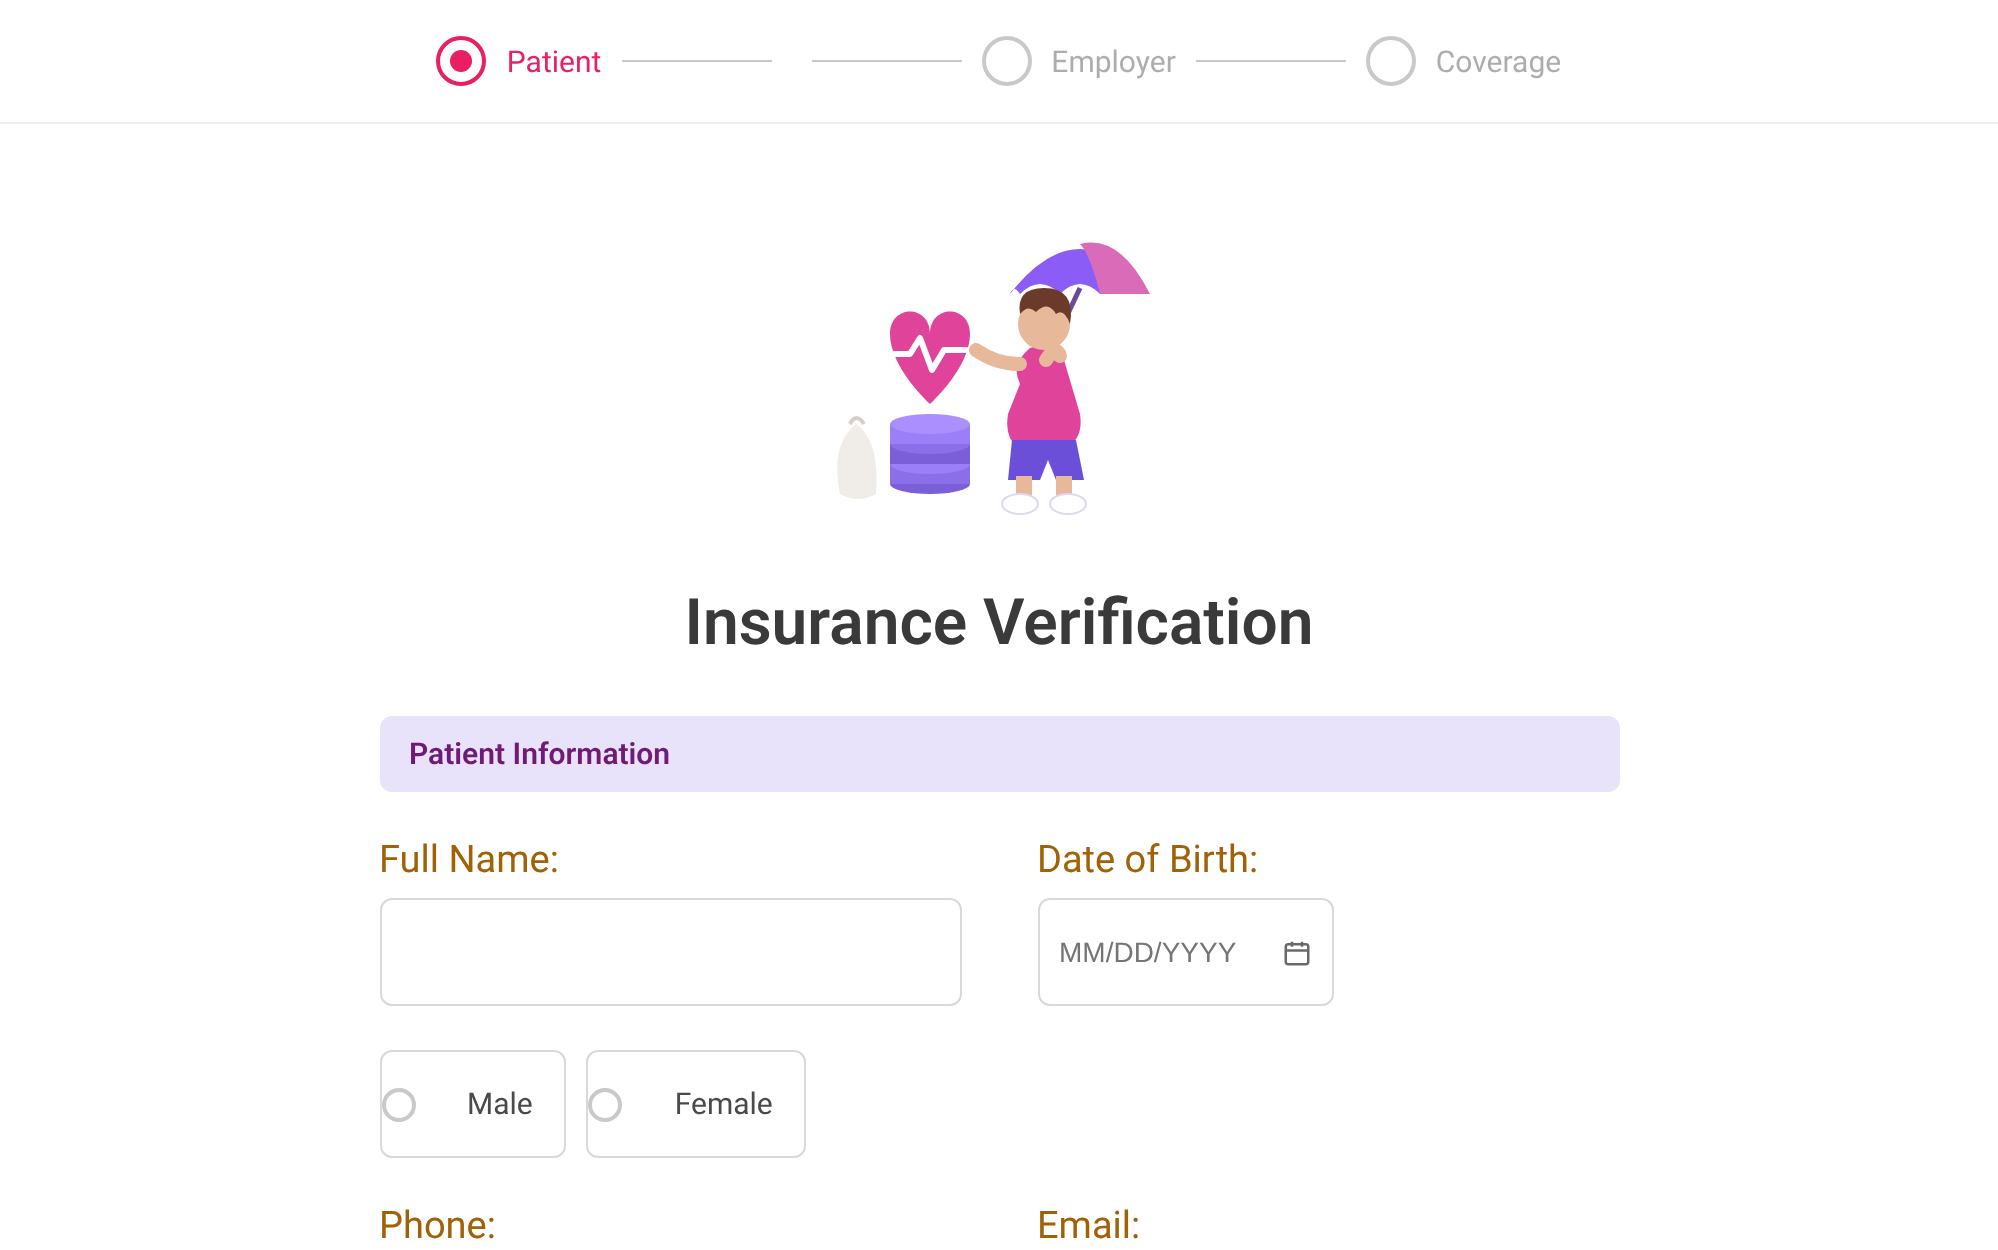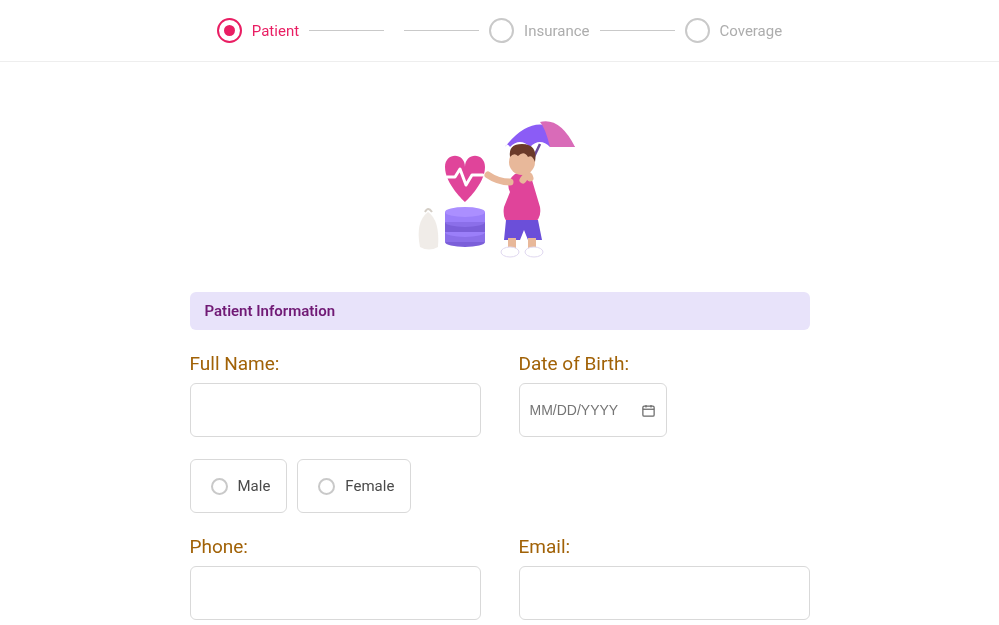--- a/index.html
+++ b/index.html
@@ -134,22 +134,22 @@
 }
 .date-wrap .cal-icon { flex-shrink: 0; }
 
 .radio-group {
   display: flex;
   gap: 10px;
 }
 .radio-wrap {
   display: inline-flex;
   align-items: center;
-  gap: 10px;
-  padding: 0 16px 0 20px;
+  gap: 26px;
+  padding: 0 16px 0 0;
   cursor: pointer;
 }
 .radio-circle {
   width: 17px;
   height: 17px;
   border: 2px solid #c9c9c9;
   border-radius: 50%;
 }
 .radio-label {
   font-size: 15px;
@@ -168,21 +168,21 @@
 
 <div class="stepper">
   <div class="step">
     <div class="step-circle active"></div>
     <span class="step-label active">Patient</span>
   </div>
   <div class="step-line"></div>
   <div class="step-line"></div>
   <div class="step">
     <div class="step-circle"></div>
-    <span class="step-label">Insurance</span>
+    <span class="step-label">Employer</span>
   </div>
   <div class="step-line"></div>
   <div class="step">
     <div class="step-circle"></div>
     <span class="step-label">Coverage</span>
   </div>
 </div>
 
 <div class="main">
 
@@ -219,20 +219,21 @@
       <path d="M 96 108 L 128 108 L 132 128 L 118 128 L 114 118 L 110 128 L 94 128 Z" fill="#6b4fd9"></path>
 
       <rect x="98" y="126" width="8" height="12" fill="#e8b89a"></rect>
       <rect x="118" y="126" width="8" height="12" fill="#e8b89a"></rect>
 
       <ellipse cx="100" cy="140" rx="9" ry="5" fill="#fff" stroke="#e0d8f0" stroke-width="1"></ellipse>
       <ellipse cx="124" cy="140" rx="9" ry="5" fill="#fff" stroke="#e0d8f0" stroke-width="1"></ellipse>
     </svg>
   </div>
 
+  <h1 class="page-title">Insurance Verification</h1>
 
   <div class="section-banner">Patient Information</div>
 
   <div class="form-row">
     <div class="form-col">
       <label class="field-label">Full Name:</label>
       <input class="input" type="text" style="">
     </div>
     <div class="form-col">
       <label class="field-label">Date of Birth:</label>

